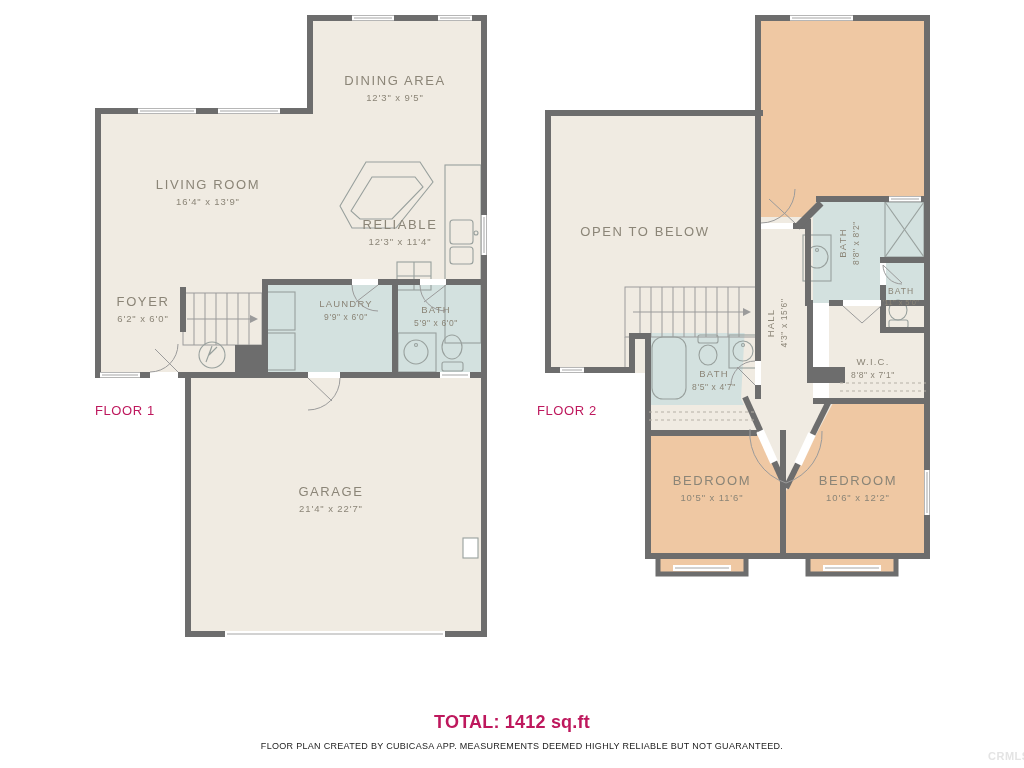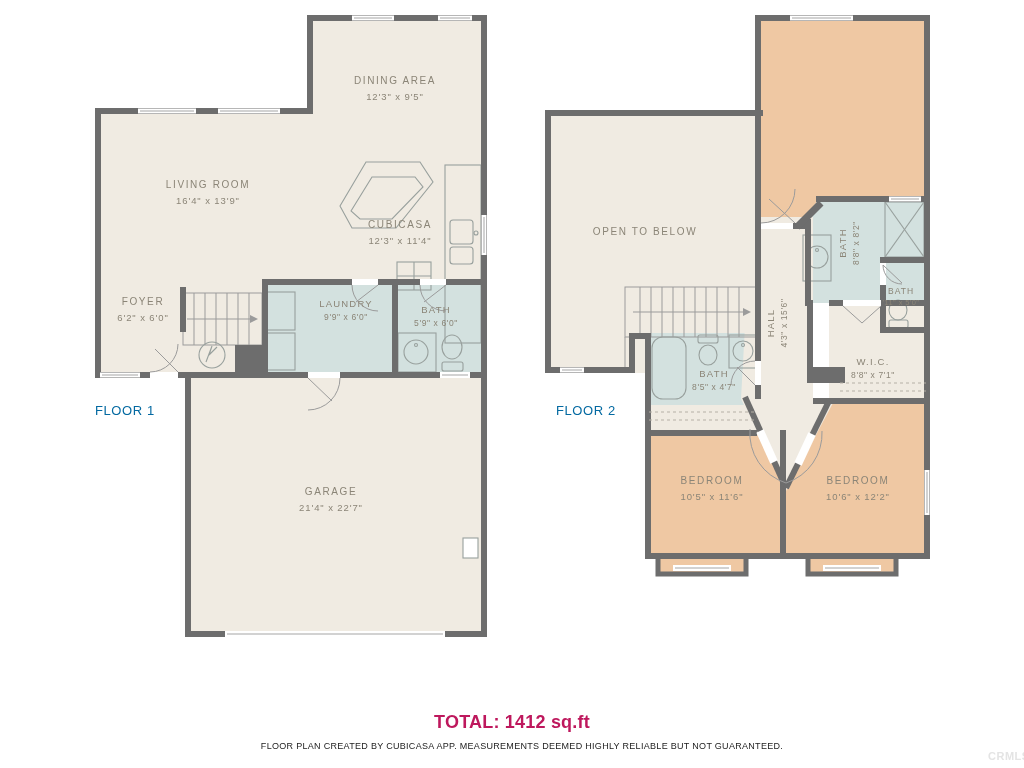--- a/index.html
+++ b/index.html
@@ -1,28 +1,28 @@
 <!DOCTYPE html>
 <html><head>
 <meta charset="utf-8">
 <style>
   html,body{margin:0;padding:0;background:#ffffff;}
   .canvas{position:relative;width:1024px;height:768px;background:#ffffff;overflow:hidden;
           font-family:"Liberation Sans",sans-serif;}
   svg.plan{position:absolute;}
   .lbl{position:absolute;transform:translate(-50%,-50%);text-align:center;color:#8b8577;
        white-space:nowrap;line-height:1.25;}
-  .lbl .nm{font-size:10px;letter-spacing:1.6px;}
+  .lbl .nm{font-size:13px;letter-spacing:1.6px;}
   .lbl .dm{font-size:9.5px;letter-spacing:0.9px;margin-top:3px;}
   .lbl.sm .nm{font-size:9.5px;letter-spacing:1.2px;}
   .lbl.sm .dm{font-size:8.5px;letter-spacing:0.6px;margin-top:2px;}
   .lbl.xs .nm{font-size:8.5px;letter-spacing:1px;}
   .lbl.xs .dm{font-size:7.5px;letter-spacing:0.4px;margin-top:1px;}
   .lbl.vert{transform:translate(-50%,-50%) rotate(-90deg);}
-  .floor-tag{position:absolute;font-size:13px;color:#0369a1;letter-spacing:0.6px;}
+  .floor-tag{position:absolute;font-size:13px;color:#be185d;letter-spacing:0.6px;}
   .total{position:absolute;left:50%;transform:translateX(-50%);top:712px;font-size:18px;
          font-weight:bold;color:#be185d;letter-spacing:0.2px;}
   .disclaimer{position:absolute;left:50%;transform:translateX(-50%);top:741px;font-size:9px;
          color:#222222;letter-spacing:0.3px;white-space:nowrap;padding-left:20px;}
   .watermark{position:absolute;left:988px;top:750px;font-size:11px;font-weight:bold;
          color:#e4e4e4;letter-spacing:0.5px;}
 </style>
 </head>
 <body>
 
@@ -249,21 +249,21 @@
 
   <div class="lbl" style="left:395px;top:89px">
     <div class="nm">DINING AREA</div>
     <div class="dm">12'3" x 9'5"</div>
   </div>
   <div class="lbl" style="left:208px;top:193px">
     <div class="nm">LIVING ROOM</div>
     <div class="dm">16'4" x 13'9"</div>
   </div>
   <div class="lbl" style="left:400px;top:233px">
-    <div class="nm">CUBICASA</div>
+    <div class="nm">RELIABLE</div>
     <div class="dm">12'3" x 11'4"</div>
   </div>
   <div class="lbl" style="left:143px;top:310px">
     <div class="nm">FOYER</div>
     <div class="dm">6'2" x 6'0"</div>
   </div>
   <div class="lbl sm" style="left:346px;top:310px">
     <div class="nm">LAUNDRY</div>
     <div class="dm">9'9" x 6'0"</div>
   </div>
@@ -302,19 +302,19 @@
   <div class="lbl" style="left:712px;top:489px">
     <div class="nm">BEDROOM</div>
     <div class="dm">10'5" x 11'6"</div>
   </div>
   <div class="lbl" style="left:858px;top:489px">
     <div class="nm">BEDROOM</div>
     <div class="dm">10'6" x 12'2"</div>
   </div>
 
   <div class="floor-t floor-tag" style="left:95px;top:403px">FLOOR 1</div>
-  <div class="floor-t floor-tag" style="left:556px;top:403px">FLOOR 2</div>
+  <div class="floor-t floor-tag" style="left:537px;top:403px">FLOOR 2</div>
 
   <div class="total">TOTAL: 1412 sq.ft</div>
   <div class="disclaimer">FLOOR PLAN CREATED BY CUBICASA APP. MEASUREMENTS DEEMED HIGHLY RELIABLE BUT NOT GUARANTEED.</div>
   <div class="watermark">CRMLS</div>
 
 </div>
 
 </body></html>

